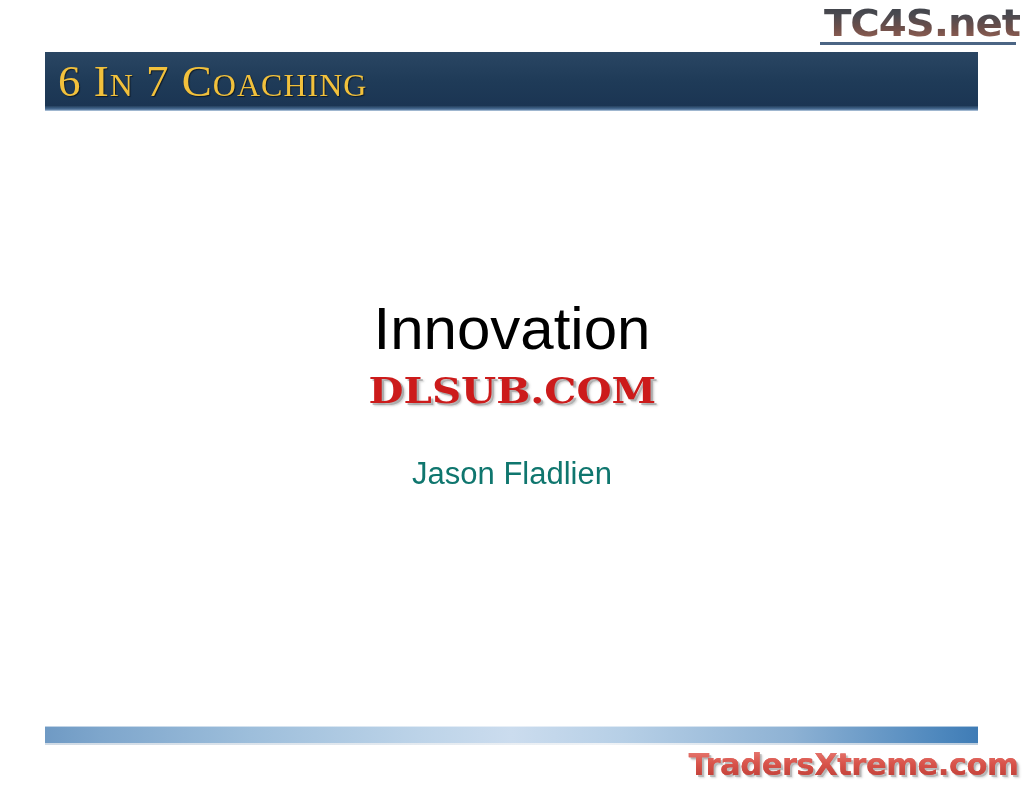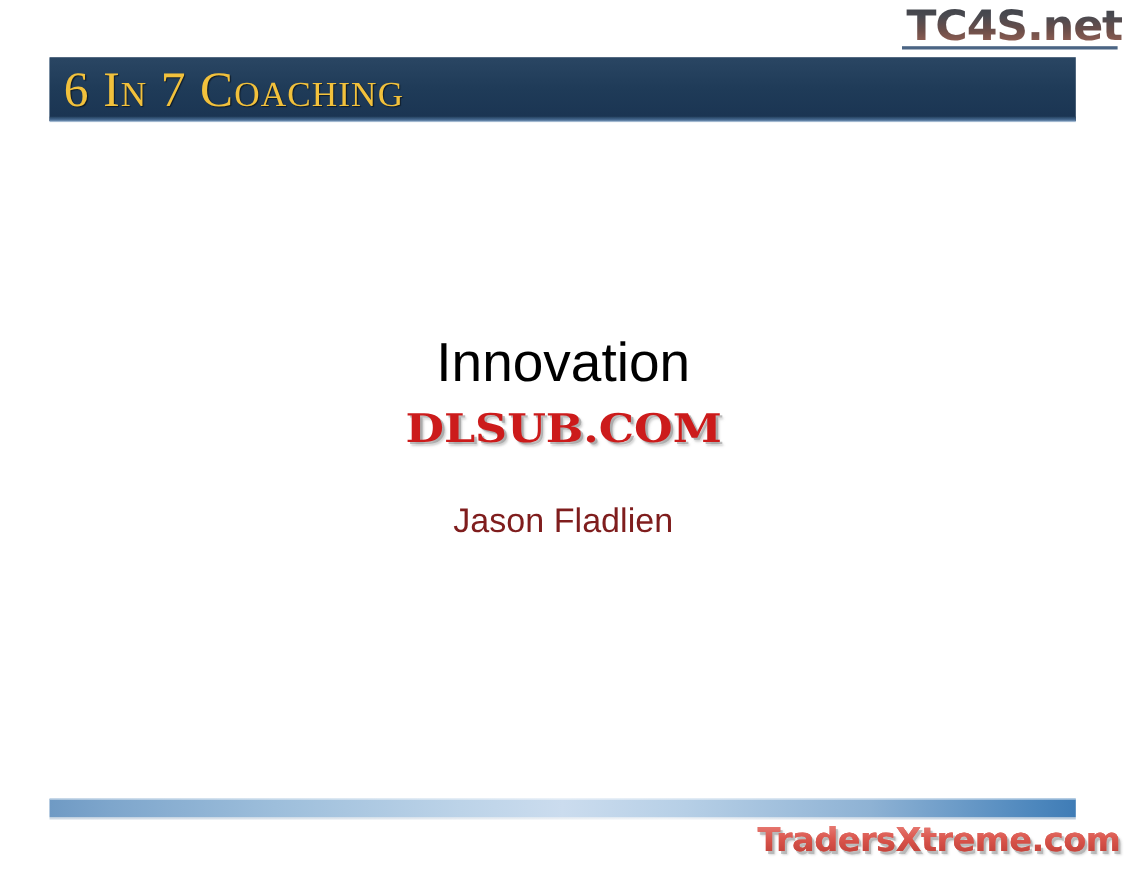--- a/index.html
+++ b/index.html
@@ -97,21 +97,21 @@
   
   .content-block {
     position: absolute;
     left: 0;
     right: 0;
     top: 300px;
     text-align: center;
   }
   .slide-title {
     font-family: "Liberation Sans", sans-serif;
-    font-size: 50px;
+    font-size: 60px;
     line-height: 58px;
     color: #000000;
     font-weight: normal;
     margin: 0;
     letter-spacing: 0px;
   }
   .dlsub-wrap {
     position: absolute;
     left: 0;
     right: 0;
@@ -158,21 +158,21 @@
     white-space: nowrap;
   }
   .slide-subtitle {
     position: absolute;
     left: 0;
     right: 0;
     top: 156px;
     font-family: "Liberation Sans", sans-serif;
     font-size: 31px;
     line-height: 36px;
-    color: #7f1d1d;
+    color: #0f766e;
     font-weight: normal;
     margin: 0;
     text-align: center;
   }
 
   
   .footer-bar {
     position: absolute;
     left: 45px;
     top: 726px;

